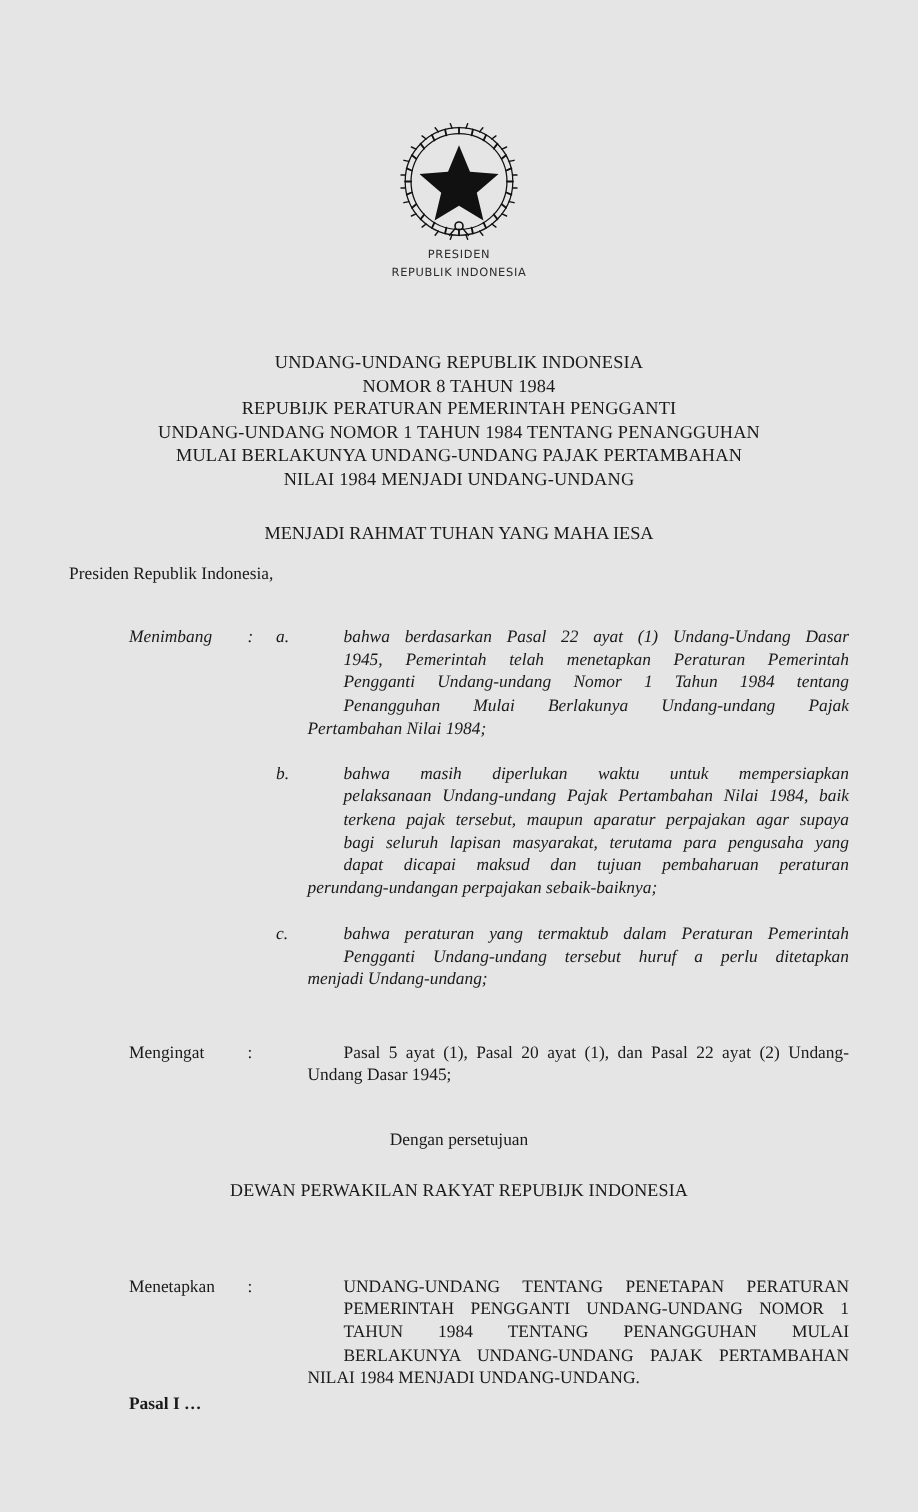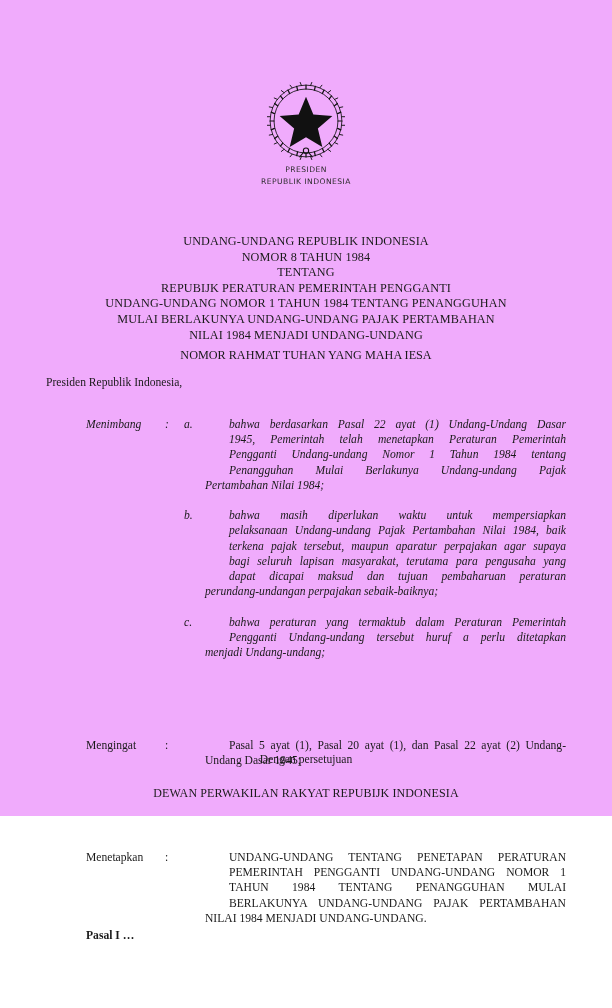--- a/index.html
+++ b/index.html
@@ -13,22 +13,22 @@
     position: relative;
     font-family: "Liberation Serif", "DejaVu Serif", serif;
     color: #1a1a1a;
     overflow: hidden;
   }
 
   .page {
     position: absolute;
     inset: 0;
     width: 612px;
-    height: 816px;
-    background: #f0abfc;
+    height: 1008px;
+    background: #e5e5e5;
   }
 
   
   .emblem-block {
     position: absolute;
     left: 0;
     right: 0;
     top: 82px;
     text-align: center;
   }
@@ -252,28 +252,27 @@
     </svg>
     <div class="emblem-caption">
       <div>PRESIDEN</div>
       <div>REPUBLIK INDONESIA</div>
     </div>
   </div>
 
   <div class="title-block">
     <div class="t-line">UNDANG-UNDANG REPUBLIK INDONESIA</div>
     <div class="t-line">NOMOR 8 TAHUN 1984</div>
-    <div class="t-line">TENTANG</div>
     <div class="t-line">REPUBIJK PERATURAN PEMERINTAH PENGGANTI</div>
     <div class="t-line">UNDANG-UNDANG NOMOR 1 TAHUN 1984 TENTANG PENANGGUHAN</div>
     <div class="t-line">MULAI BERLAKUNYA UNDANG-UNDANG PAJAK PERTAMBAHAN</div>
     <div class="t-line">NILAI 1984 MENJADI UNDANG-UNDANG</div>
   </div>
 
-  <div class="subtitle-rahmat">NOMOR RAHMAT TUHAN YANG MAHA IESA</div>
+  <div class="subtitle-rahmat">MENJADI RAHMAT TUHAN YANG MAHA IESA</div>
   <div class="subtitle-presiden">Presiden Republik Indonesia,</div>
 
   <div class="clause" style="top:417px;font-style:italic;">
     <div class="clause-row">
       <div class="clause-label">Menimbang</div>
       <div class="clause-colon">:</div>
       <div class="clause-body">
 
         <div class="item-row">
           <div class="item-marker">a.</div>
@@ -308,21 +307,21 @@
             <div class="jfull">bahwa peraturan yang termaktub dalam Peraturan Pemerintah</div>
             <div class="jfull">Pengganti Undang-undang tersebut huruf a perlu ditetapkan</div>
             <div>menjadi Undang-undang;</div>
           </div>
         </div>
 
       </div>
     </div>
   </div>
 
-  <div class="clause" style="top:694px;margin-top:44px;">
+  <div class="clause" style="top:694px;">
     <div class="clause-row">
       <div class="clause-label">Mengingat</div>
       <div class="clause-colon">:</div>
       <div class="clause-body">
         <div class="item-row">
           <div class="item-marker"></div>
           <div class="item-text">
             <div class="jfull">Pasal 5 ayat (1), Pasal 20 ayat (1), dan Pasal 22 ayat (2) Undang-</div>
             <div>Undang Dasar 1945;</div>
           </div>

